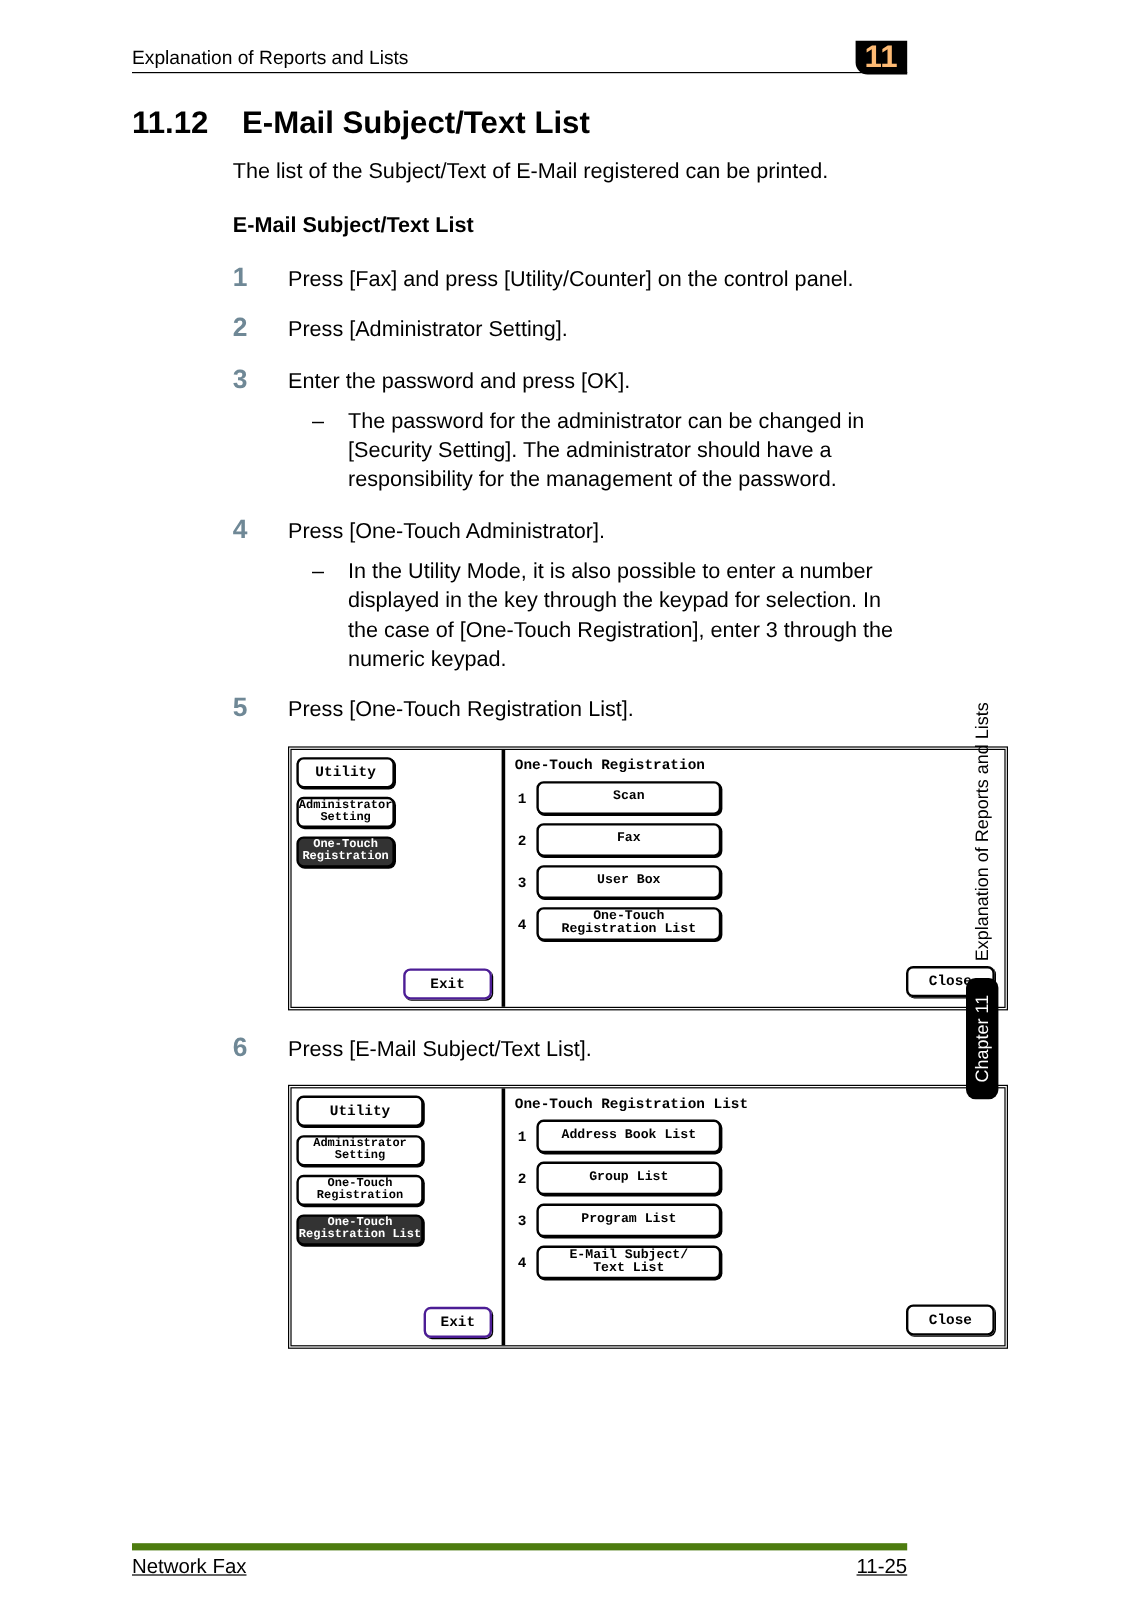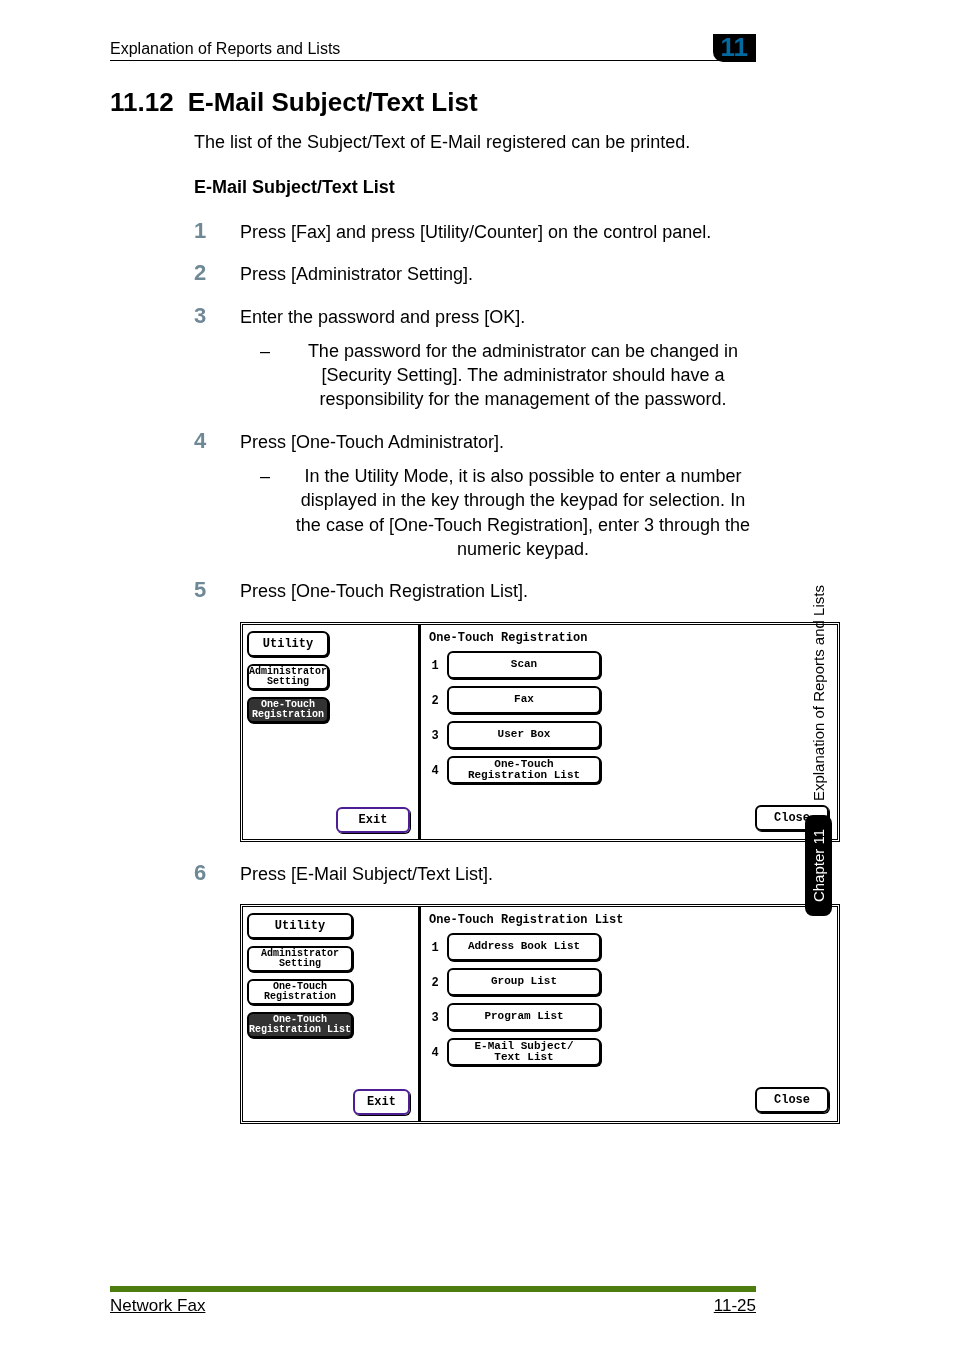--- a/index.html
+++ b/index.html
@@ -23,32 +23,32 @@
   .header-line {
     border-bottom: 1.5px solid #000;
     display: flex;
     justify-content: space-between;
     align-items: flex-end;
     padding-bottom: 2px;
     margin-bottom: 26px;
   }
   .chapter-badge {
     background: #000;
-    color: #0369a1;
+    color: #fdba74;
     font-weight: bold;
     font-size: 26px;
     padding: 0 8px 2px 8px;
     border-radius: 0 0 0 10px;
     line-height: 1;
     position: relative;
     top: 4px;
   }
   .sec-title-row {
     display: flex;
-    gap: 14px;
+    gap: 28px;
     margin-bottom: 14px;
     align-items: flex-start;
   }
   .sec-num {
     font-weight: bold;
     font-size: 26px;
   }
   .sec-title {
     font-weight: bold;
     font-size: 26px;
@@ -88,21 +88,20 @@
     gap: 16px;
     margin-top: 10px;
     padding-left: 20px;
   }
   .sub-note .dash {
     width: 14px;
     flex-shrink: 0;
   }
   .sub-note .note-text {
     flex: 1;
-    text-align: center;
   }
   .screenshot-container {
     margin-left: 130px;
     margin-top: 8px;
     margin-bottom: 20px;
   }
   .ss-frame {
     width: 600px;
     height: 220px;
     border: 3px double #000;

